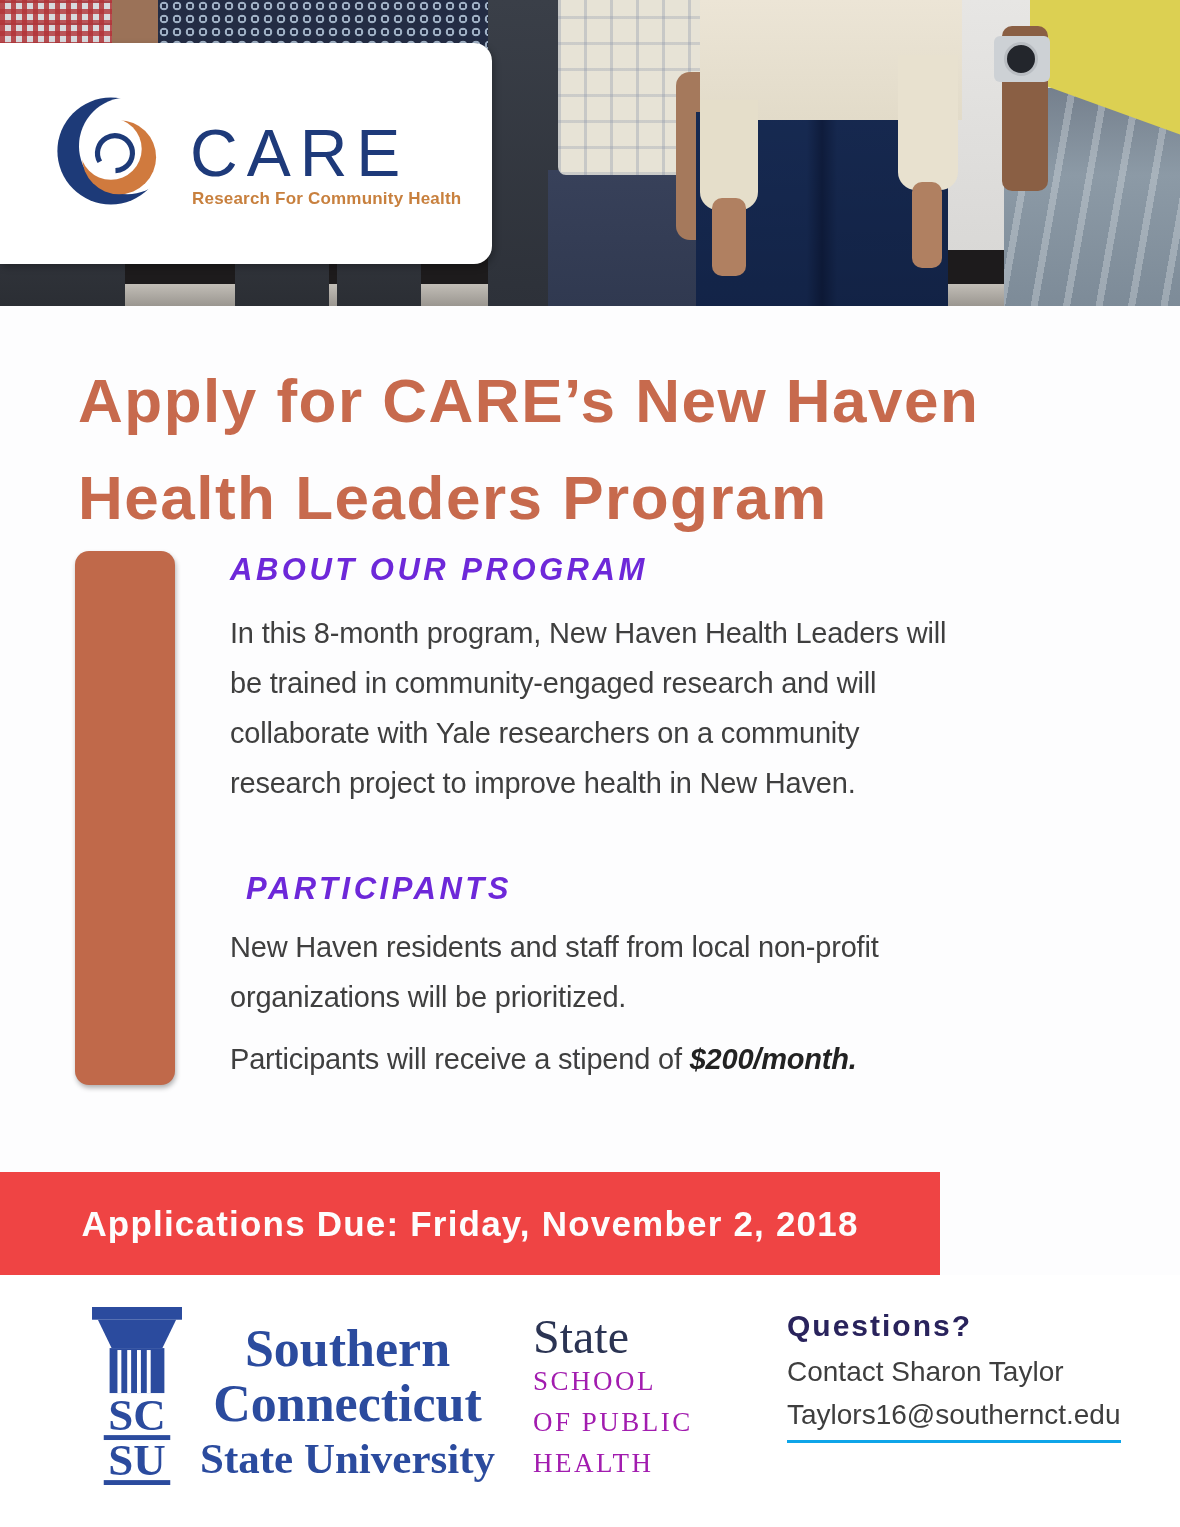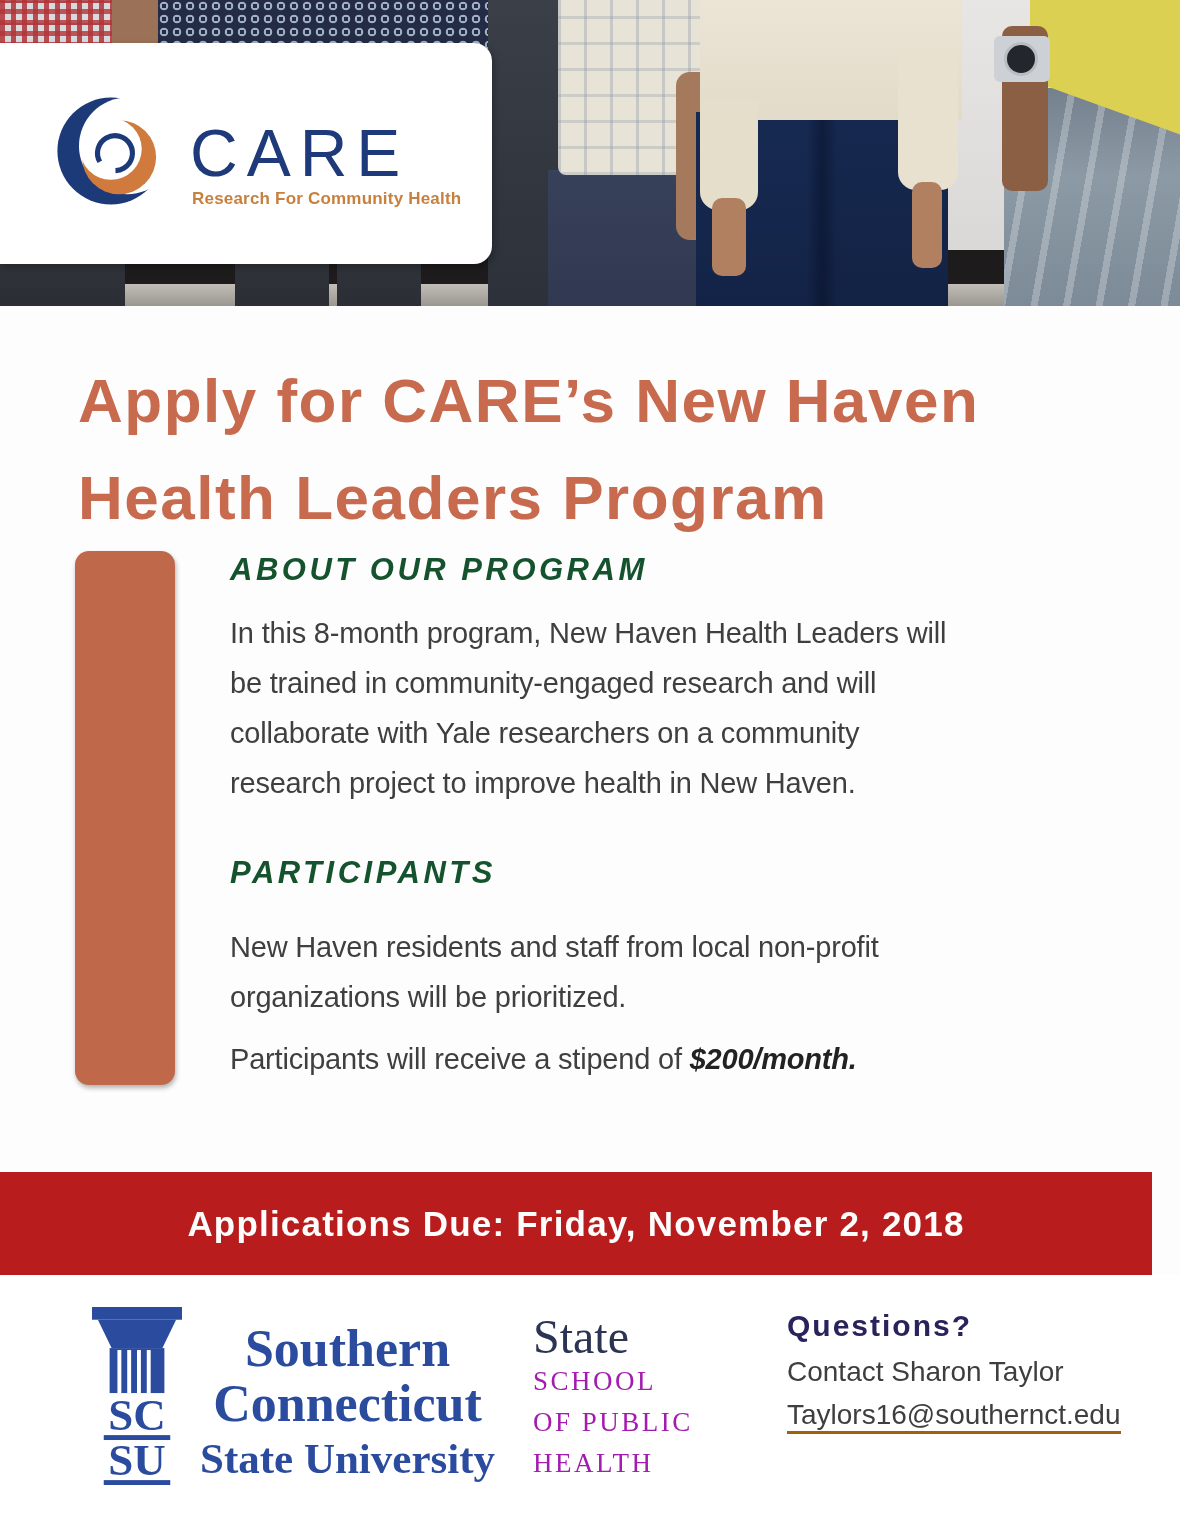--- a/index.html
+++ b/index.html
@@ -60,49 +60,49 @@
 
   
   .headline{position:absolute;left:78px;top:352px;width:1050px;
     font-size:62px;font-weight:700;color:#c76a4d;letter-spacing:1.5px;
     line-height:97px;white-space:pre-line;}
 
   
   .orange-bar{position:absolute;left:75px;top:551px;width:100px;height:534px;background:#c0694a;
     border-radius:14px;box-shadow:1px 3px 5px rgba(0,0,0,.3);}
   .sec-heading{position:absolute;left:230px;font-size:31px;font-weight:700;font-style:italic;
-    color:#14532d;letter-spacing:3.5px;}
+    color:#6d28d9;letter-spacing:3.5px;}
   .about-heading{top:552px;}
   .participants-heading{top:855px;}
   .body-text{position:absolute;left:230px;width:810px;font-size:29px;color:#3f3f3f;
     line-height:50px;white-space:pre-line;letter-spacing:-0.2px;}
   .about-body{top:608px;}
   .participants-body{top:922px;}
   .stipend{top:1034px;}
   .stipend b{font-style:italic;color:#222;}
 
   
-  .banner{position:absolute;left:0;top:1172px;width:1152px;height:103px;background:#b91c1c;}
+  .banner{position:absolute;left:0;top:1172px;width:940px;height:103px;background:#ef4444;}
   .banner-text{width:100%;text-align:center;line-height:103px;color:#fdfdfd;
     font-size:35px;font-weight:700;letter-spacing:1.2px;}
 
   
   .footer{position:absolute;left:0;top:1275px;width:1180px;height:252px;background:#ffffff;}
   .scsu{position:absolute;left:88px;top:32px;display:flex;align-items:flex-start;}
   .scsu-text{margin-left:14px;color:#2b4b9e;font-family:"Liberation Serif",serif;font-weight:700;margin-top:16px;text-align:center;}
   .scsu-l1{font-size:52px;line-height:52px;}
   .scsu-l2{font-size:52px;line-height:58px;}
   .scsu-l3{font-size:43px;line-height:52px;}
   .yale{position:absolute;left:533px;top:38px;font-family:"Liberation Serif",serif;}
   .yale-name{font-size:48px;color:#2b3453;line-height:48px;}
   .yale-sub{font-size:27px;color:#a21caf;letter-spacing:2.5px;line-height:41px;}
   .questions{position:absolute;left:787px;top:34px;}
   .q-heading{font-size:30px;font-weight:700;color:#29235c;letter-spacing:2px;}
   .q-line{font-size:28px;color:#3e3e3e;margin-top:15px;line-height:28px;}
-  .q-email{display:inline-block;border-bottom:3px solid #a16207;padding-bottom:2px;text-decoration:none;color:#3e3e3e;}
+  .q-email{display:inline-block;border-bottom:3px solid #0ea5e9;padding-bottom:11px;text-decoration:none;color:#3e3e3e;}
 </style>
 </head>
 <body>
 
 <div class="hero">
   <div class="ph baseboard"></div>
   <div class="ph floor"></div>
   <div class="ph leg leg1"></div>
   <div class="ph leg leg2"></div>
   <div class="ph leg leg3"></div>
@@ -142,21 +142,21 @@
 Health Leaders Program</h1>
 
 <div class="orange-bar"></div>
 
 <h2 class="sec-heading about-heading" style="margin:0;">ABOUT OUR PROGRAM</h2>
 <p class="body-text about-body" style="margin:0;">In this 8-month program, New Haven Health Leaders will
 be trained in community-engaged research and will
 collaborate with Yale researchers on a community
 research project to improve health in New Haven.</p>
 
-<h2 class="sec-heading participants-heading" style="margin:0;font-style:italic;">PARTICIPANTS</h2>
+<h2 class="sec-heading participants-heading" style="margin:16px;font-style:italic;">PARTICIPANTS</h2>
 <p class="body-text participants-body" style="margin:0;">New Haven residents and staff from local non-profit
 organizations will be prioritized.</p>
 <p class="body-text stipend" style="margin:0;"><span>Participants will receive a stipend of </span><b>$200/month.</b></p>
 
 <div class="banner">
   <div class="banner-text">Applications Due: Friday, November 2, 2018</div>
 </div>
 
 <div class="footer">
 

